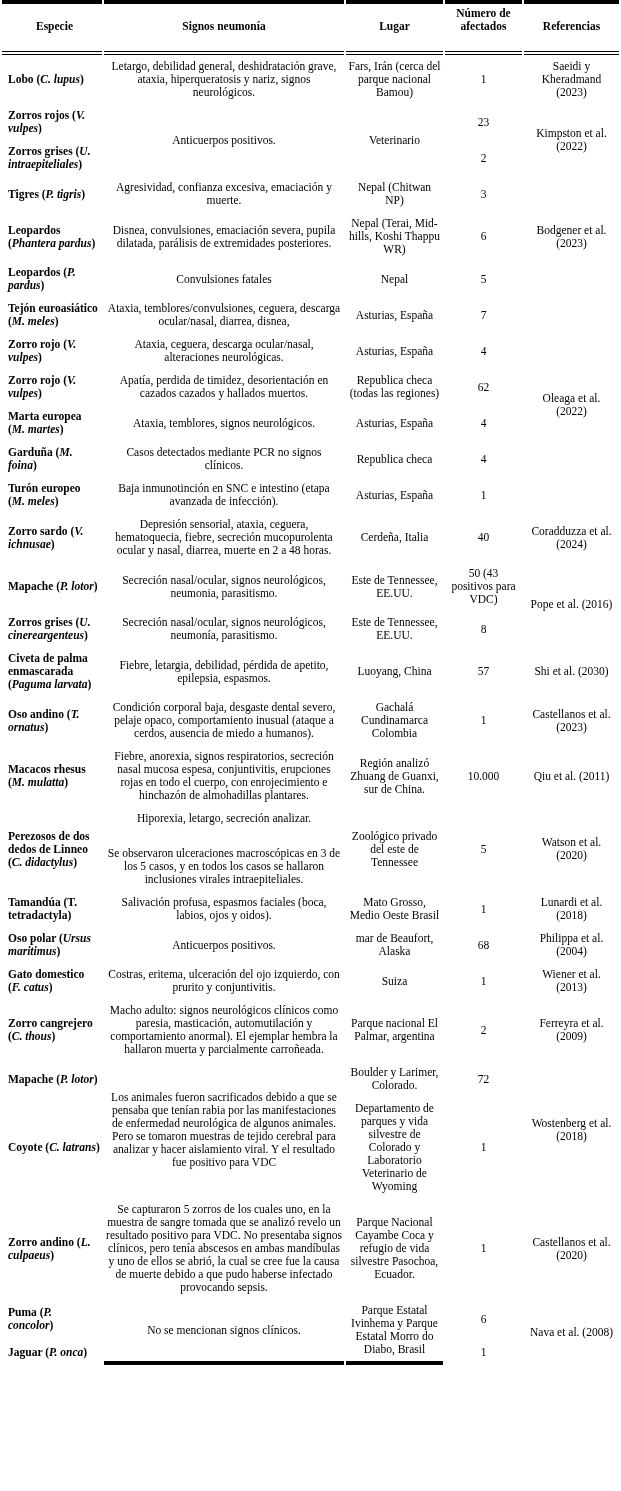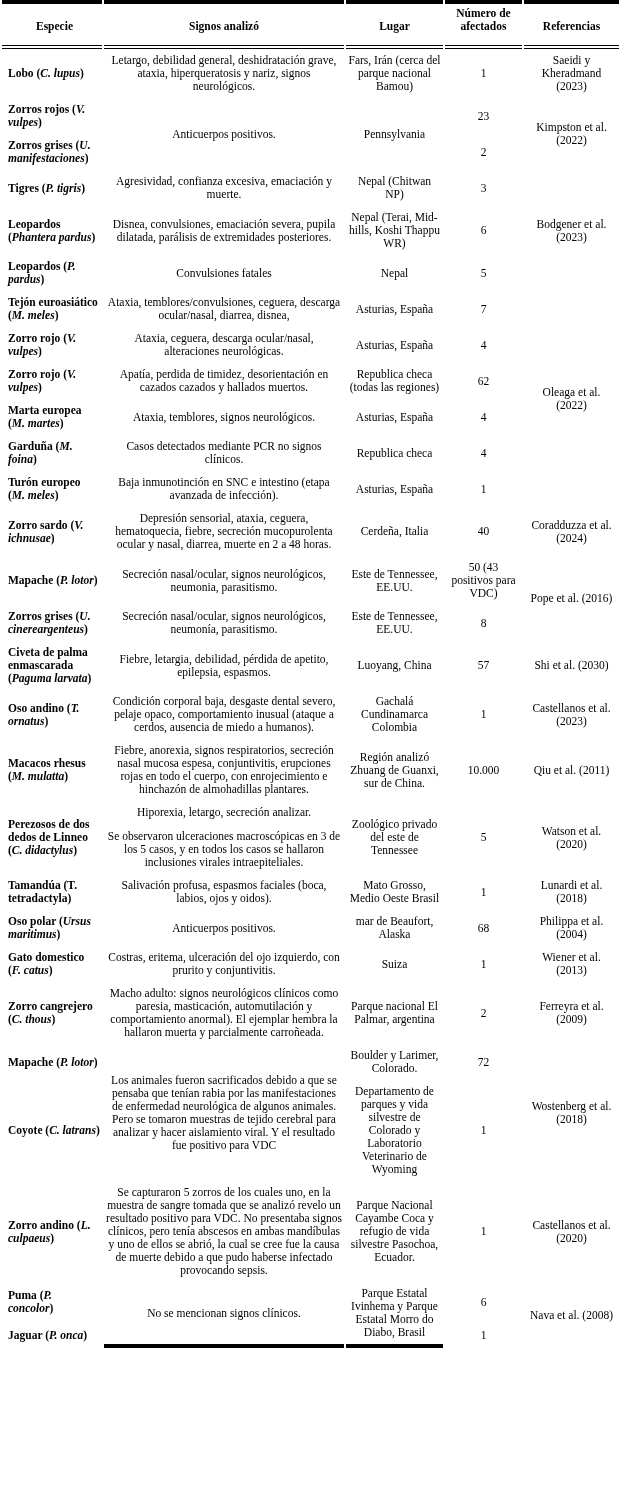--- a/index.html
+++ b/index.html
@@ -27,78 +27,78 @@
   col.c-place     { width: 97px;  }
   col.c-count     { width: 77px;  }
   col.c-reference { width: 95px;  }
 
   th {
     font-weight: bold;
     vertical-align: bottom;
     text-align: center;
     border-top: 4px solid #000;
     border-bottom: 4px double #000;
-    padding: 3px 1px 12px 1px;
+    padding: 3px 1px 18px 1px;
   }
   th.species { text-align: center; padding-left: 6px; }
 
   td {
     vertical-align: middle;
     text-align: center;
     padding: 5px 2px;
     word-wrap: break-word;
   }
   td.species {
     text-align: left;
     font-weight: bold;
     padding-left: 6px;
   }
   td.species i { font-style: italic; text-align: center; }
   td.bottom { border-bottom: 4px solid #000; }
 
-  .para + .para { margin-top: 11px; }
+  .para + .para { margin-top: 22px; }
 </style>
 </head>
 <body>
 
 <div class="page">
   <table class="cases">
     <colgroup>
       <col class="c-species">
       <col class="c-signs">
       <col class="c-place">
       <col class="c-count">
       <col class="c-reference">
     </colgroup>
     <thead>
       <tr>
           <th class="species">Especie</th>
-          <th class="signs">Signos analizó</th>
+          <th class="signs">Signos neumonía</th>
           <th class="place">Lugar</th>
           <th class="count">Número de afectados</th>
           <th class="reference">Referencias</th>
         </tr>
     </thead>
     <tbody>
         <tr>
           <td class="species">Lobo (<i>C. lupus</i>)</td>
           <td class="signs">Letargo, debilidad general, deshidratación grave, ataxia, hiperqueratosis y nariz, signos neurológicos.</td>
           <td class="place">Fars, Irán (cerca del parque nacional Bamou)</td>
           <td class="count">1</td>
           <td class="reference">Saeidi y Kheradmand (2023)</td>
         </tr>
         <tr>
           <td class="species">Zorros rojos (<i>V. vulpes</i>)</td>
           <td class="signs" rowspan="2">Anticuerpos positivos.</td>
-          <td class="place" rowspan="2">Pennsylvania</td>
+          <td class="place" rowspan="2">Veterinario</td>
           <td class="count">23</td>
           <td class="reference" rowspan="2">Kimpston et al. (2022)</td>
         </tr>
         <tr>
-          <td class="species">Zorros grises (<i>U. manifestaciones</i>)</td>
+          <td class="species">Zorros grises (<i>U. intraepiteliales</i>)</td>
           <td class="count">2</td>
         </tr>
         <tr>
           <td class="species">Tigres (<i>P. tigris</i>)</td>
           <td class="signs">Agresividad, confianza excesiva, emaciación y muerte.</td>
           <td class="place">Nepal (Chitwan NP)</td>
           <td class="count">3</td>
           <td class="reference" rowspan="3">Bodgener et al. (2023)</td>
         </tr>
         <tr>

